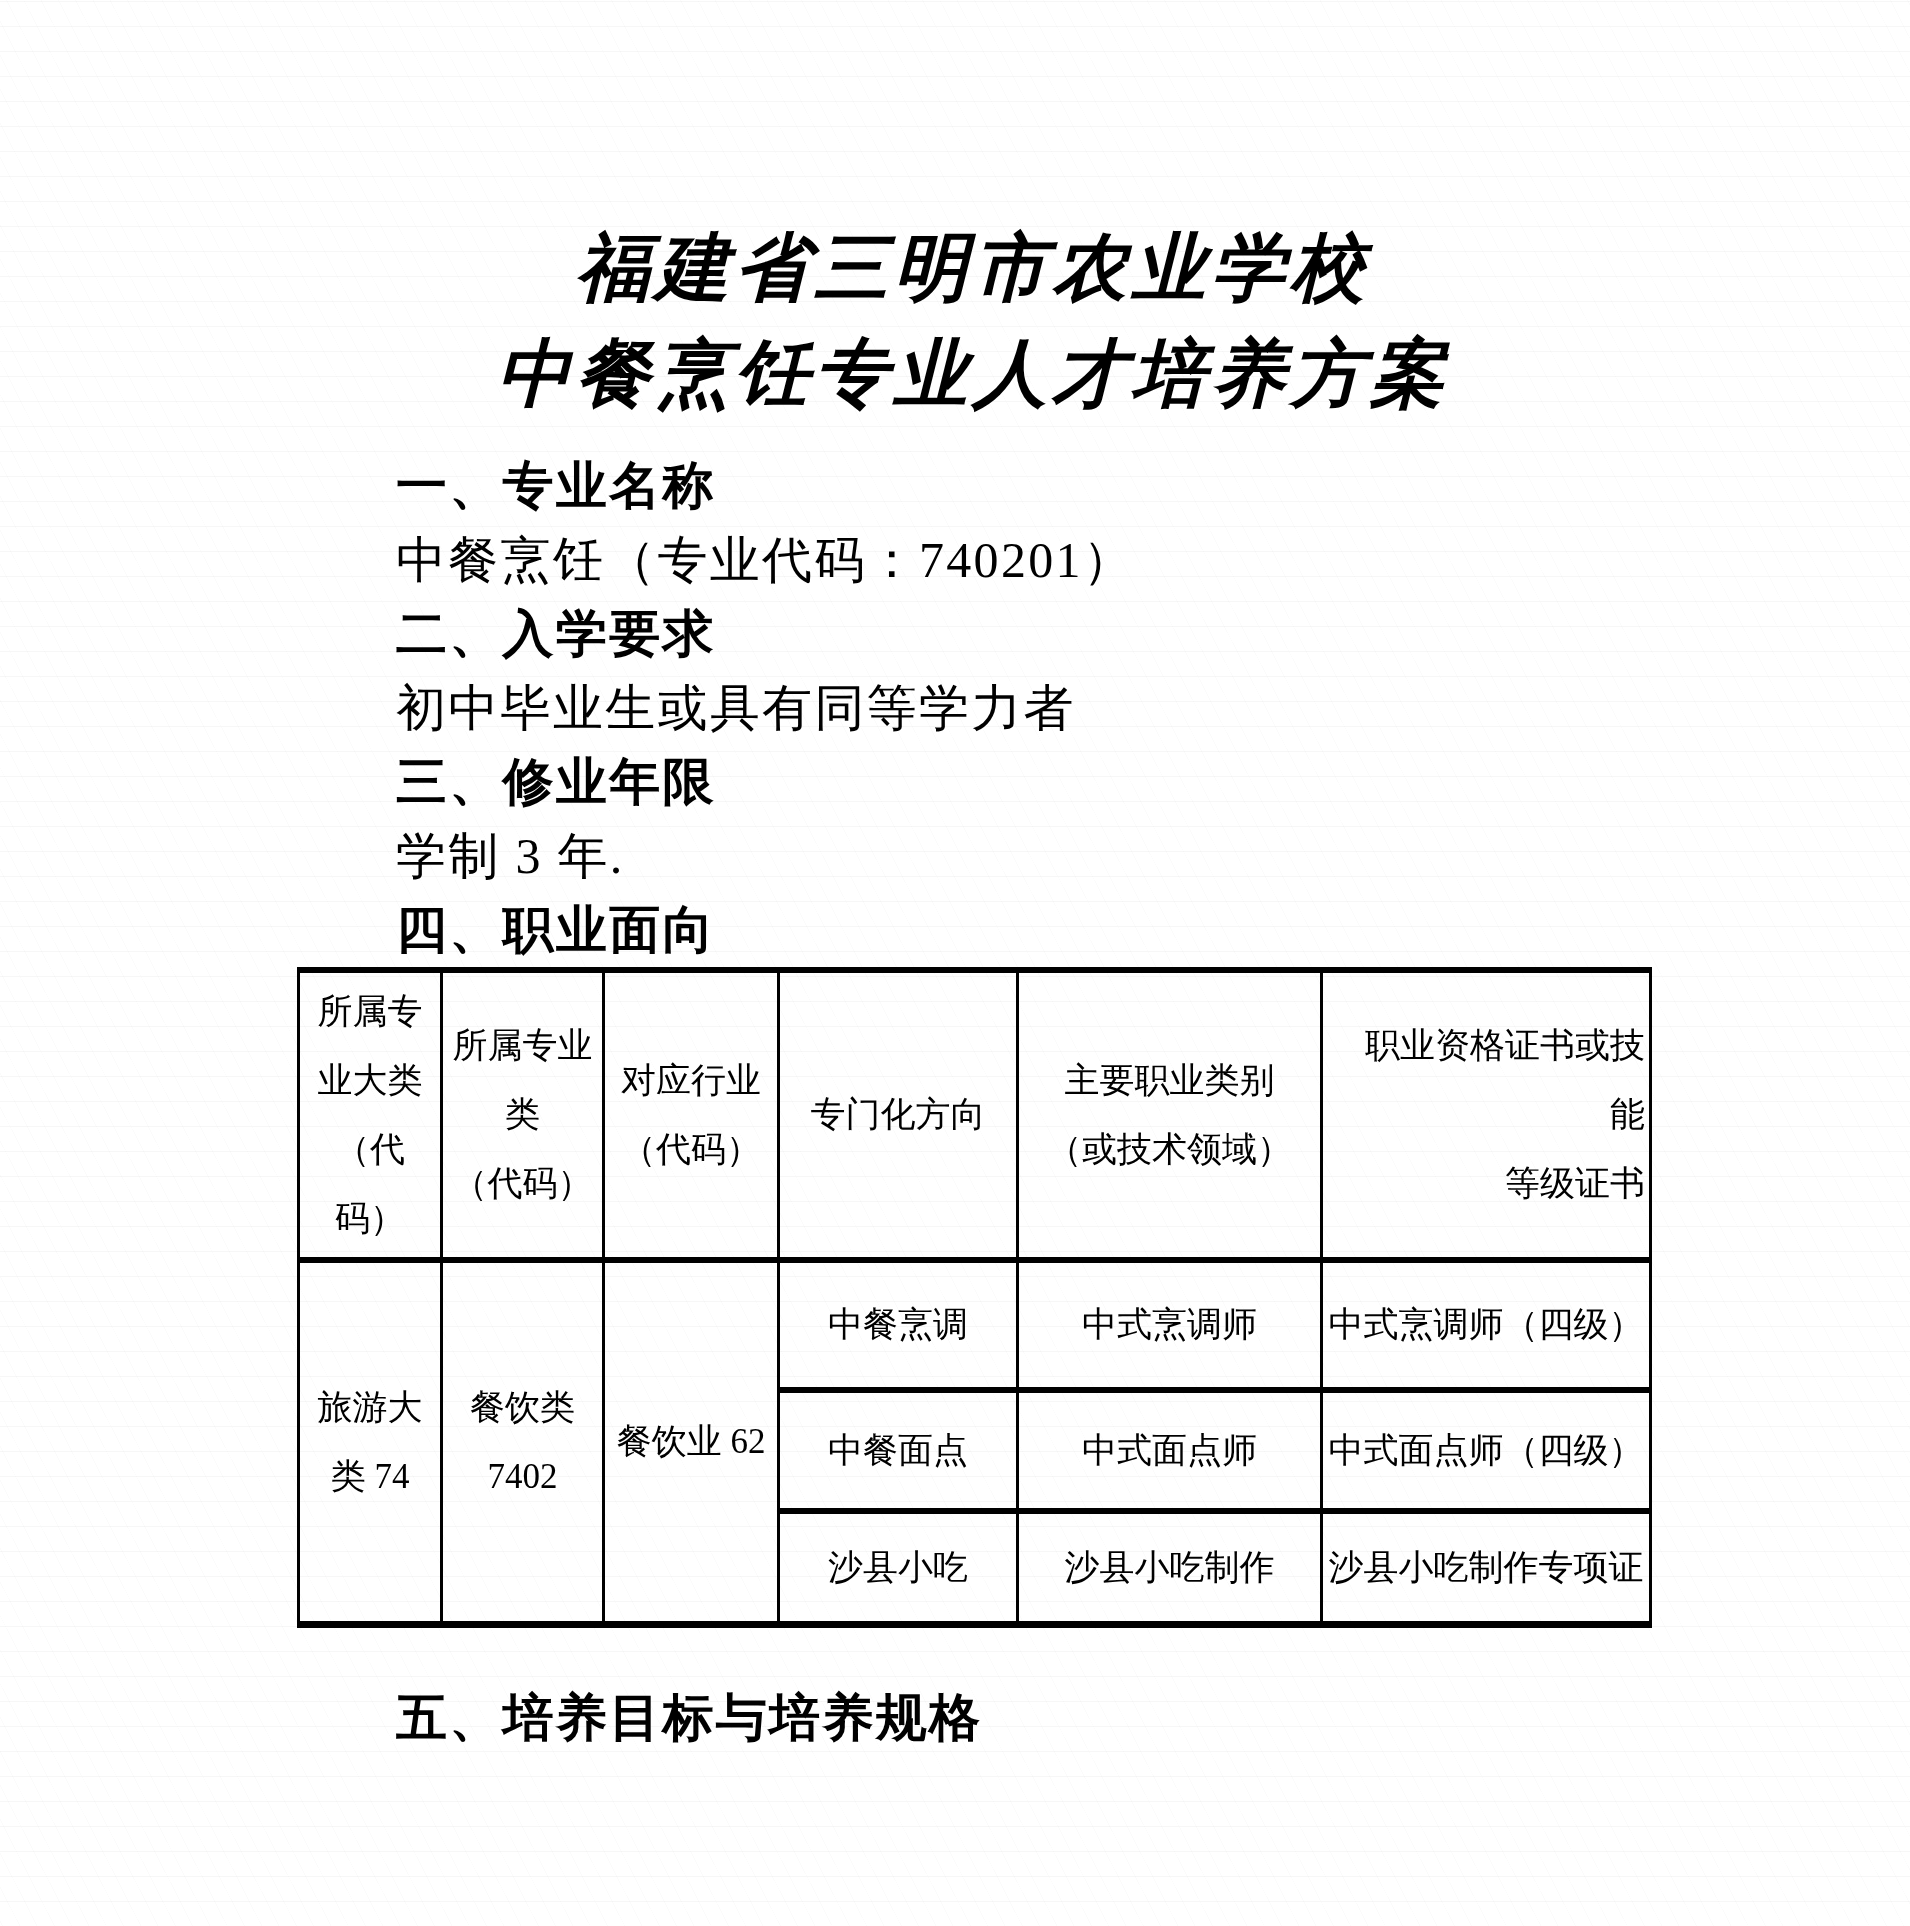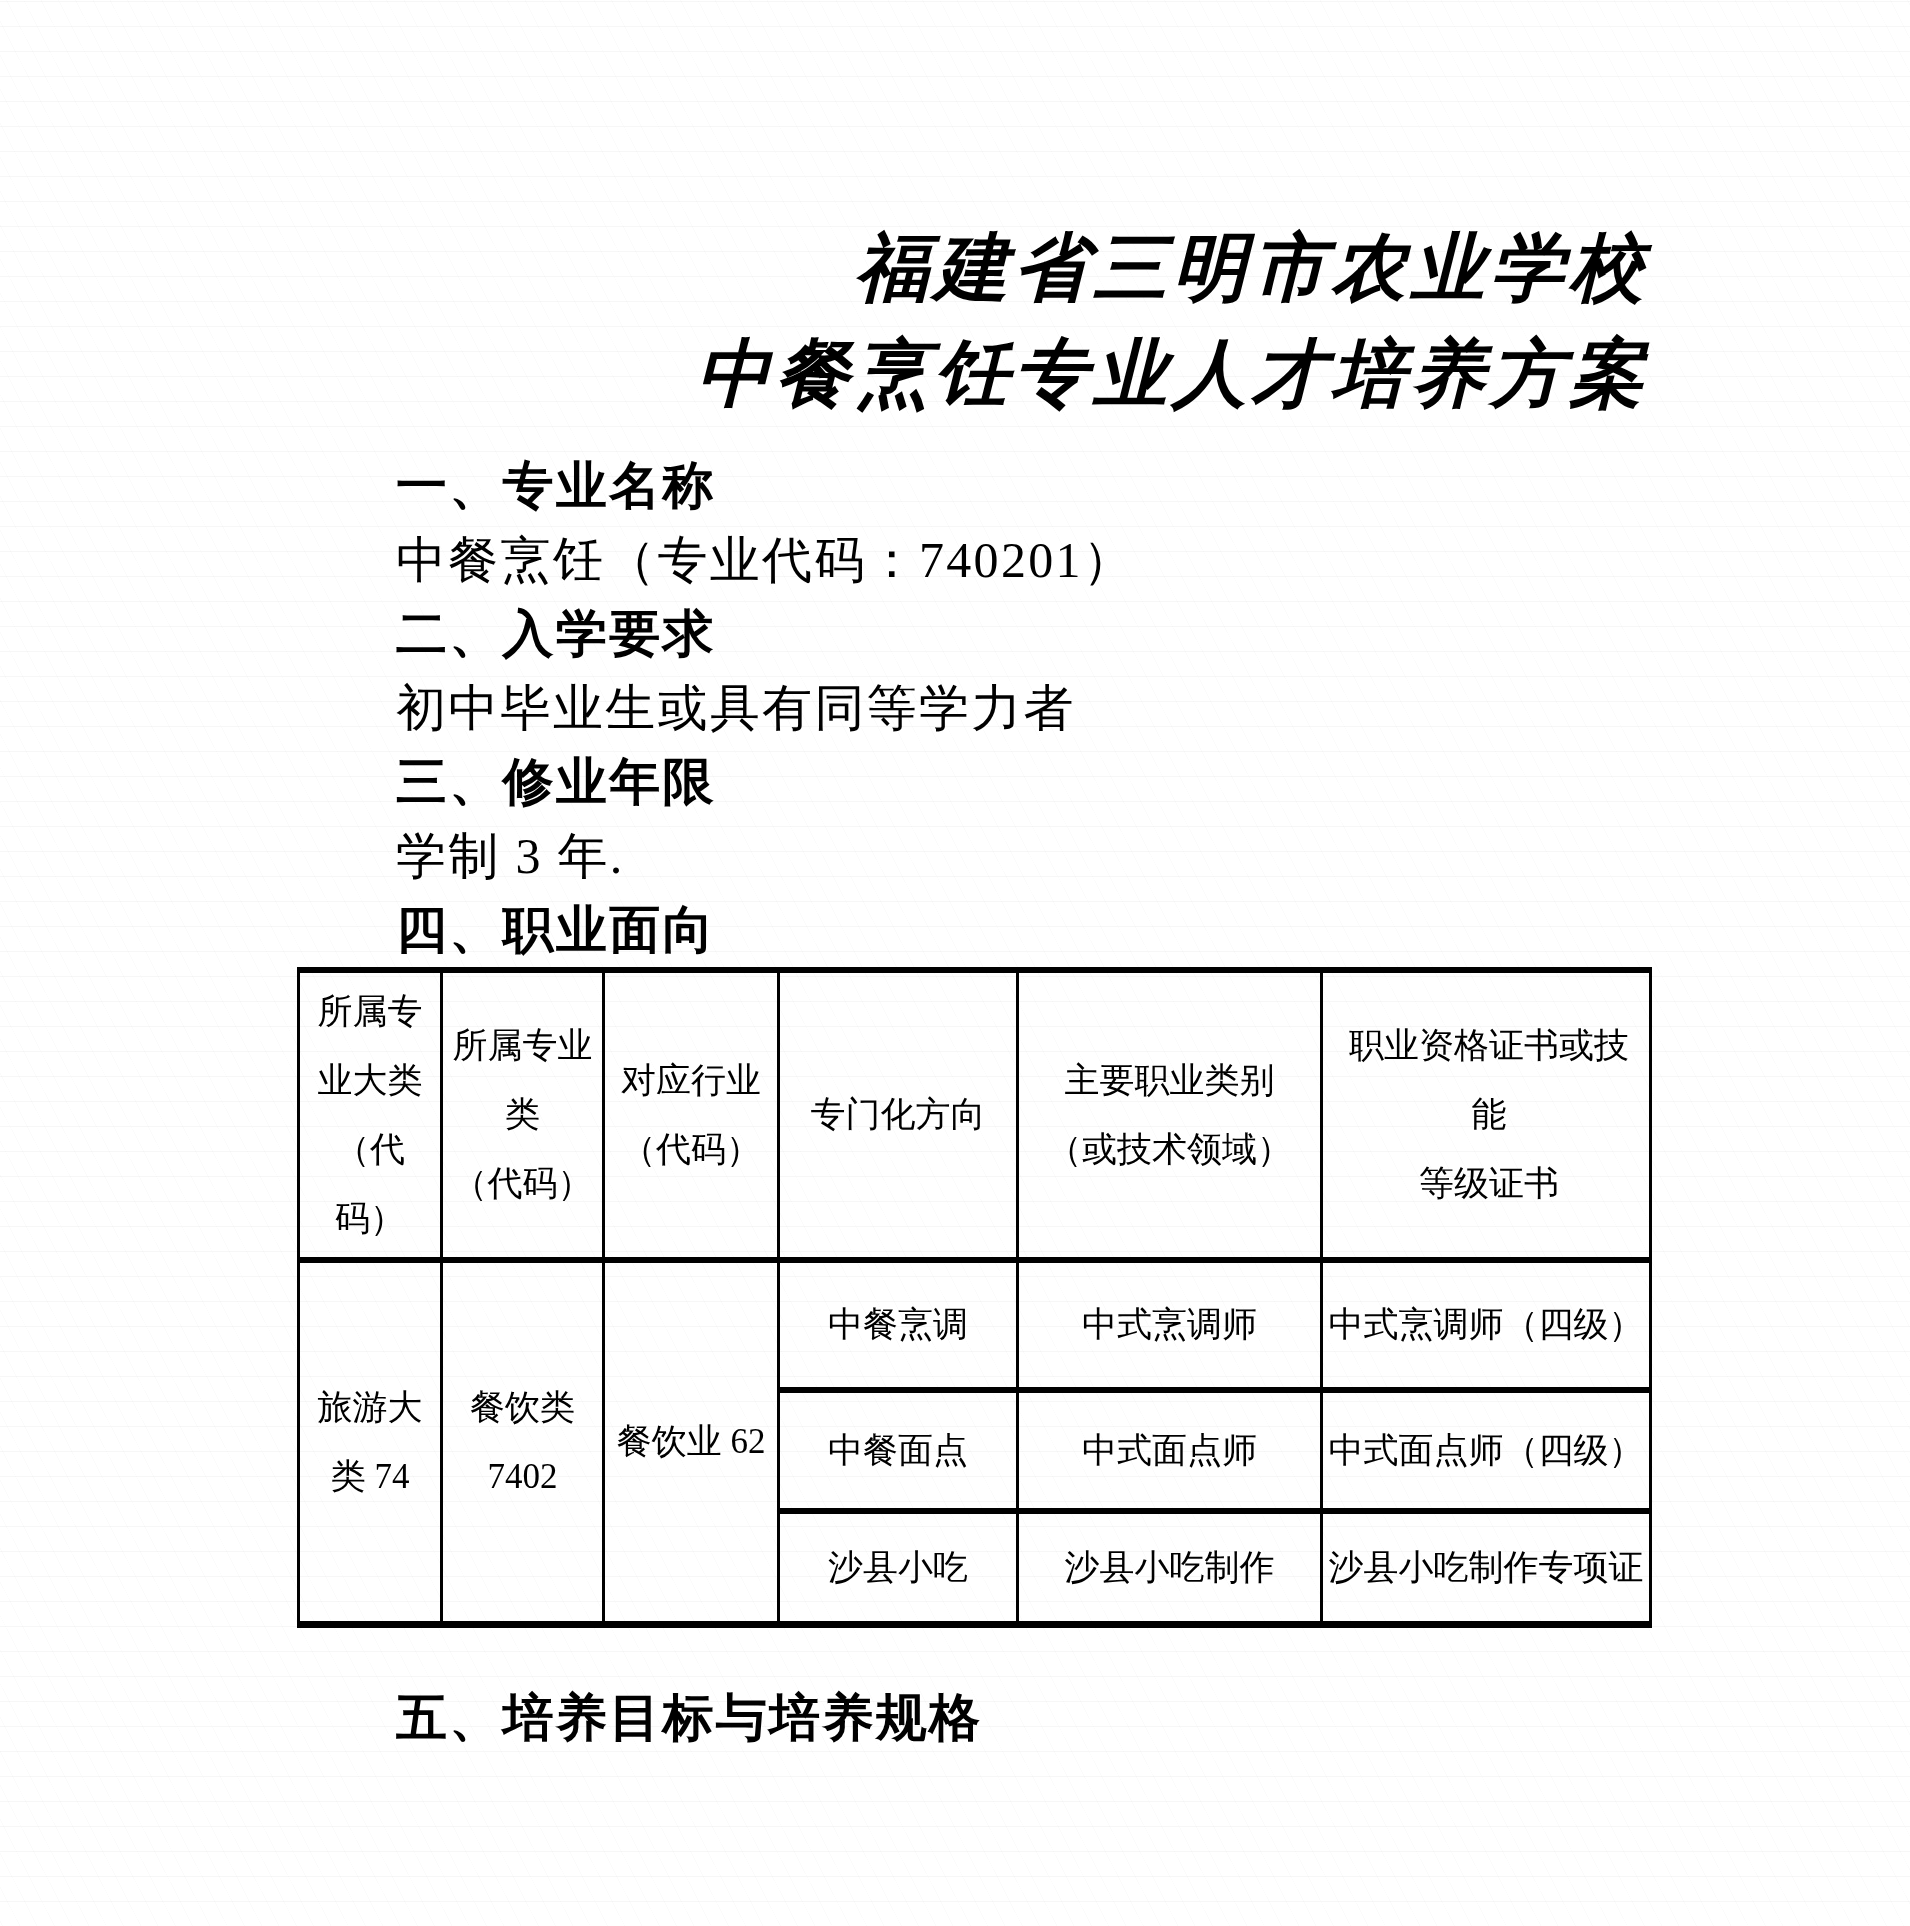--- a/index.html
+++ b/index.html
@@ -30,21 +30,21 @@
   }
   .content {
     position: absolute;
     left: 297px;
     top: 0;
     width: 1352px;
   }
   
   .doc-title {
     margin-top: 214px;
-    text-align: right;
+    text-align: center;
   }
   .title-line {
     font-family: "DejaVu Serif", "Liberation Serif", cursive;
     font-style: italic;
     font-weight: bold;
     font-size: 74px;
     line-height: 106px;
     letter-spacing: 5.4px;
     white-space: nowrap;
   }
@@ -90,21 +90,21 @@
     font-size: 35px;
     line-height: 69px;
     font-weight: normal;
     text-align: center;
     vertical-align: middle;
     white-space: pre-line;
     padding: 3.9px 2.3px;
     overflow: hidden;
   }
   .career-table th.align-left {
-    text-align: center;
+    text-align: right;
     padding-left: 10px;
     padding-right: 3.9px;
   }
   .career-table tr.header-row th { height: 208px; }
   .career-table tr.row-1 td { height: 116px; }
   .career-table tr.row-2 td { height: 108px; }
   .career-table tr.row-3 td { height: 99px; }
   
   .sec5-heading { margin-top: 53px; }
 </style>

